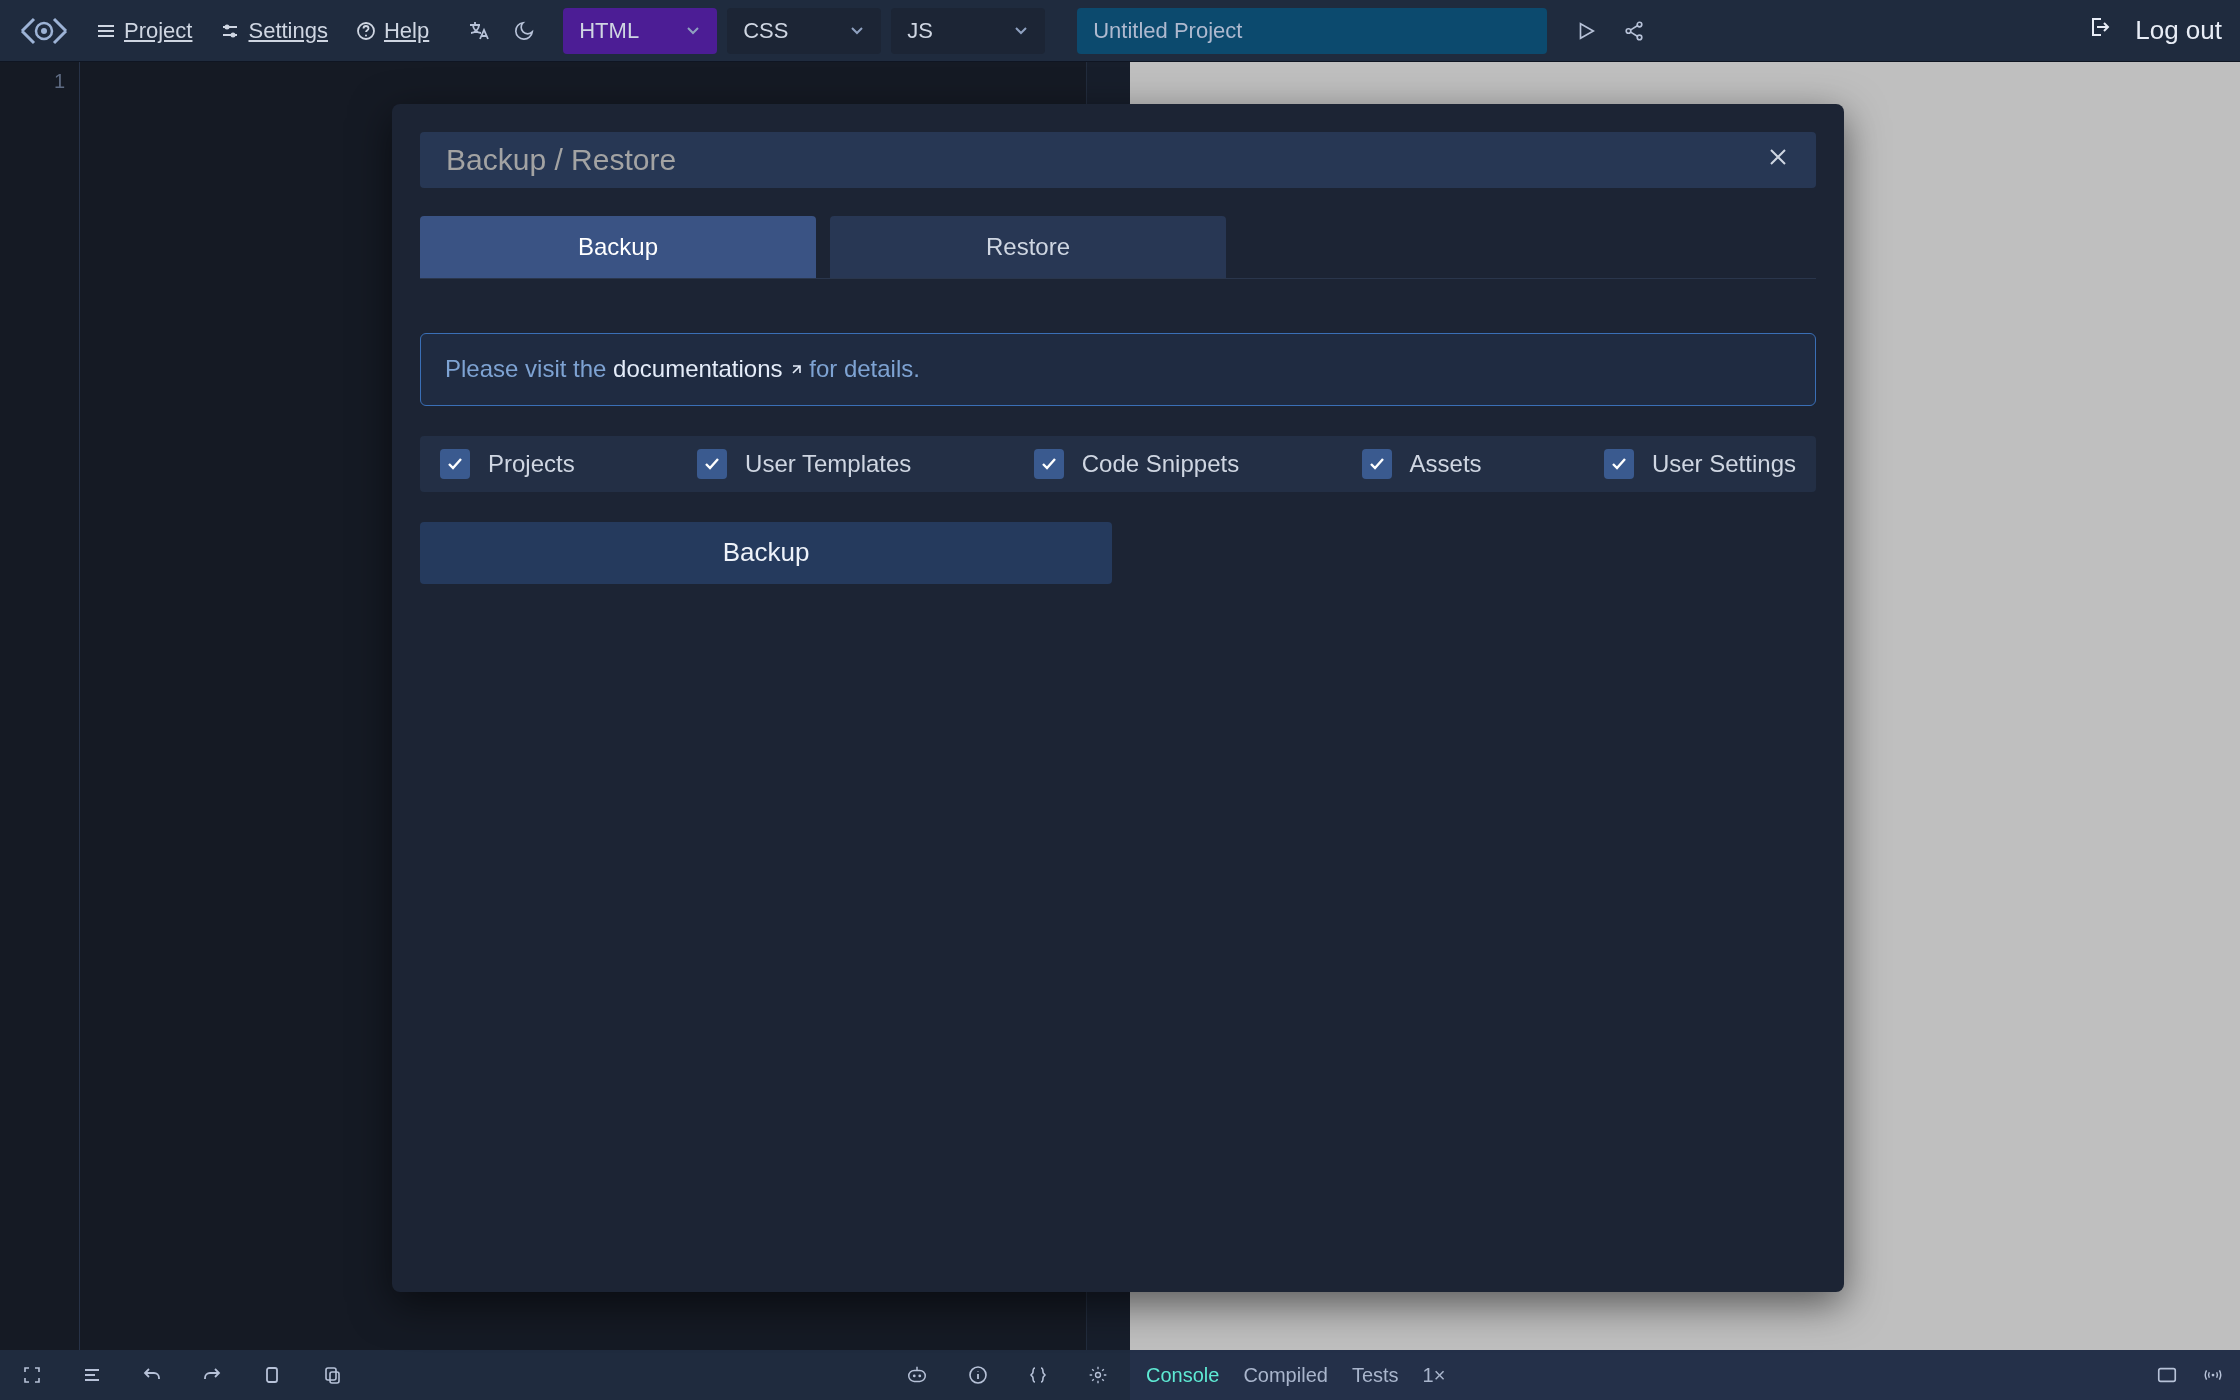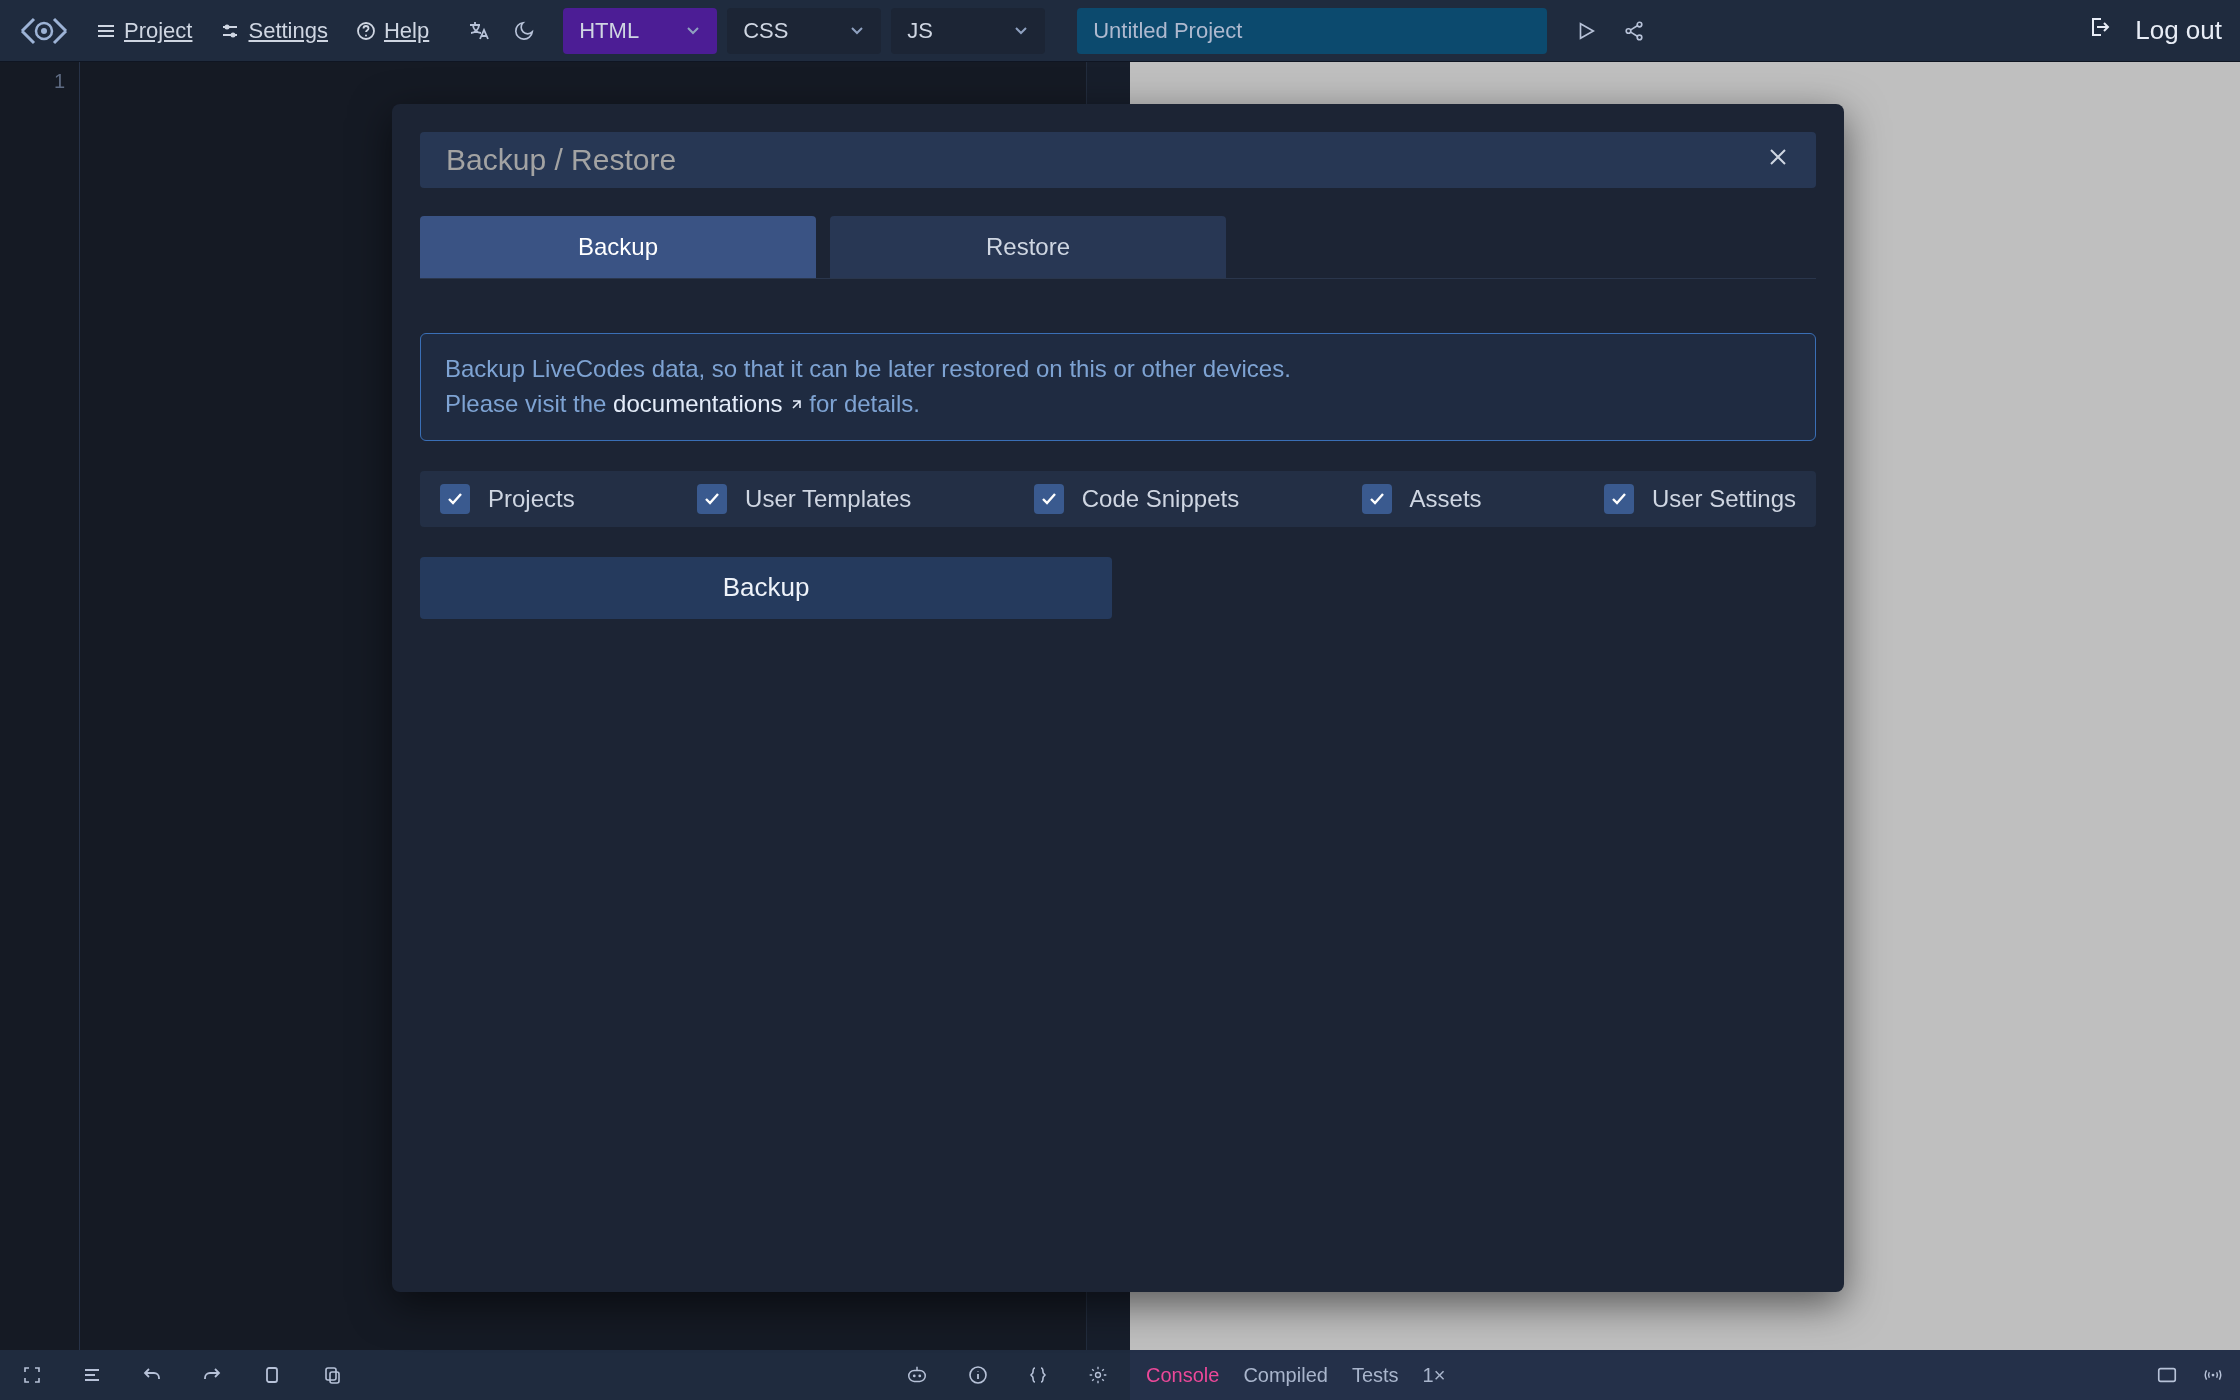--- a/index.html
+++ b/index.html
@@ -66,21 +66,21 @@
   .statusbar{
     position:absolute;left:0;bottom:0;height:50px;width:1130px;
     background:var(--hdr);display:flex;align-items:center;padding:0 22px;gap:40px;color:#98a5bd;
   }
   .statusbar .spacer{flex:1;}
   .tools-bar{
     position:absolute;right:0;bottom:0;height:50px;width:1110px;
     background:#243049;display:flex;align-items:center;padding:0 16px;gap:24px;color:#a9b5cc;font-size:20px;
   }
   .tools-bar .tool-tab{cursor:pointer;}
-  .tools-bar .active{color:#ec4899;}
+  .tools-bar .active{color:#5eead4;}
   .tools-bar .spacer{flex:1;}
   
   .modal{
     position:absolute;left:392px;top:104px;width:1452px;height:1188px;
     background:var(--modal);border-radius:8px;padding:28px;
     box-shadow:0 12px 40px rgba(0,0,0,.55);
   }
   .modal-head{
     height:56px;background:var(--modal-head);border-radius:4px;
     display:flex;align-items:center;padding:0 26px;justify-content:space-between;
@@ -324,21 +324,20 @@
         </svg>
     </span>
   </div>
 
   <div class="tab-row">
     <div class="mtab active">Backup</div>
     <div class="mtab inactive">Restore</div>
   </div>
 
   <div class="infobox">
-    <div>Backup LiveCodes data, so that it can be later restored on this or other devices.</div>
     <div>
       <span>Please visit the </span>
       <a href="#"><span>documentations</span><span class="ext-ico">
             <svg width="16" height="16" viewBox="0 0 16 16">
               <path d="M6 3h7v7M13 3L6 10" stroke="currentColor" stroke-width="1.6" fill="none"></path>
             </svg>
           </span></a>
       <span> for details.</span>
     </div>
   </div>

